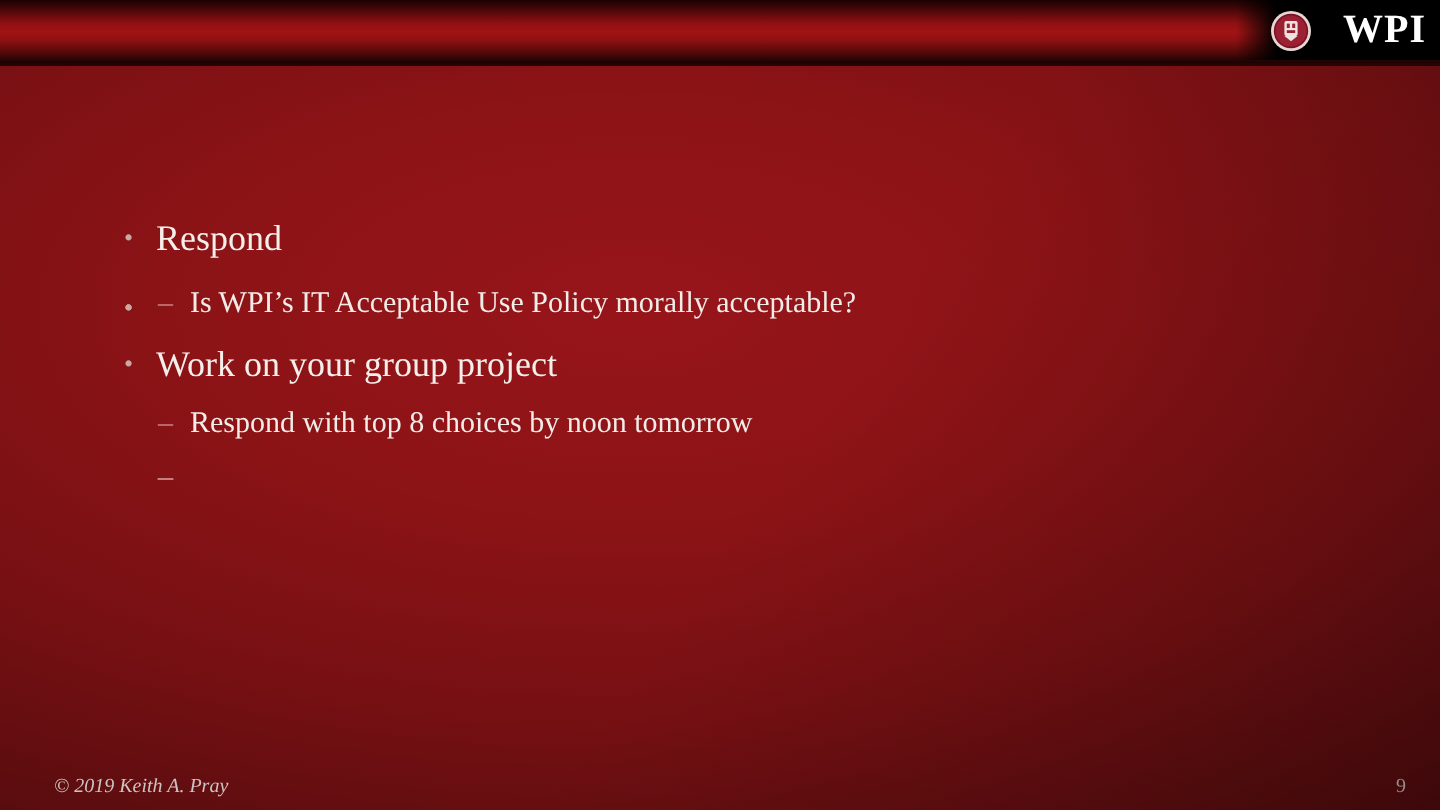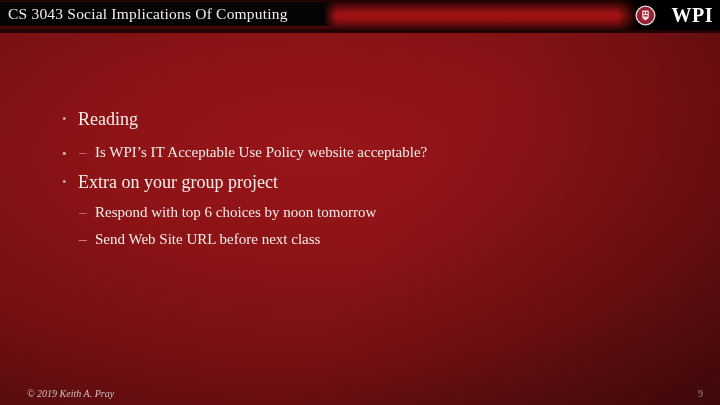--- a/index.html
+++ b/index.html
@@ -82,79 +82,75 @@
     position:absolute; right:17px; bottom:6px;
     font-size:10px; color:#968b89; z-index:1;
   }
 </style>
 </head>
 <body>
 
 <div class="slide">
 
   <div class="header-band">
-    <div class="title-strip">
-      <span class="course-title">CS 3043 Social Implications Of Computing</span>
-    </div>
     <div class="logo-strip">
       <svg class="seal" width="21" height="21" viewBox="0 0 21 21">
         <circle cx="10.5" cy="10.5" r="10" fill="#e8d6d2"></circle>
         <circle cx="10.5" cy="10.5" r="8.2" fill="#9c2033" stroke="#7a1326" stroke-width="0.8"></circle>
         <rect x="7.2" y="5.5" width="6.6" height="7.5" rx="1" fill="#f0e2de"></rect>
         <rect x="8.4" y="6.8" width="1.5" height="2.2" fill="#9c2033"></rect>
         <rect x="11.1" y="6.8" width="1.5" height="2.2" fill="#9c2033"></rect>
         <rect x="8.4" y="10.1" width="4.2" height="1.4" fill="#9c2033"></rect>
         <path d="M7.2,13 L10.5,15.6 L13.8,13 Z" fill="#f0e2de"></path>
       </svg>
       <span class="wpi-text">WPI</span>
     </div>
   </div>
 
 
   <div class="content">
 
     <div class="li l1">
       <span class="marker">•</span>
-      <span>Reading</span>
+      <span>Respond</span>
     </div>
 
     <div class="li l1 mt9">
       <span class="marker">•</span>
     </div>
 
     <div class="li l1 mt9">
       <span class="marker">•</span>
     </div>
 
     <div class="li l2 first-sub">
       <span class="marker">–</span>
-      <span>Is WPI’s IT Acceptable Use Policy website acceptable?</span>
+      <span>Is WPI’s IT Acceptable Use Policy morally acceptable?</span>
     </div>
 
     <div class="li l1 mt6">
       <span class="marker">•</span>
-      <span>Extra on your group project</span>
+      <span>Work on your group project</span>
     </div>
 
     <div class="li l2 mt4">
       <span class="marker">–</span>
-      <span>Respond with top 6 choices by noon tomorrow</span>
+      <span>Respond with top 8 choices by noon tomorrow</span>
     </div>
 
     <div class="li l2">
       <span class="marker">–</span>
     </div>
 
     <div class="li l2">
       <span class="marker">–</span>
     </div>
 
     <div class="li l2">
       <span class="marker">–</span>
-      <span>Send Web Site URL before next class</span>
     </div>
 
   </div>
 
   <div class="footer-copyright">© 2019 Keith A. Pray</div>
   <div class="page-number">9</div>
 
 </div>
 
 </body></html>

